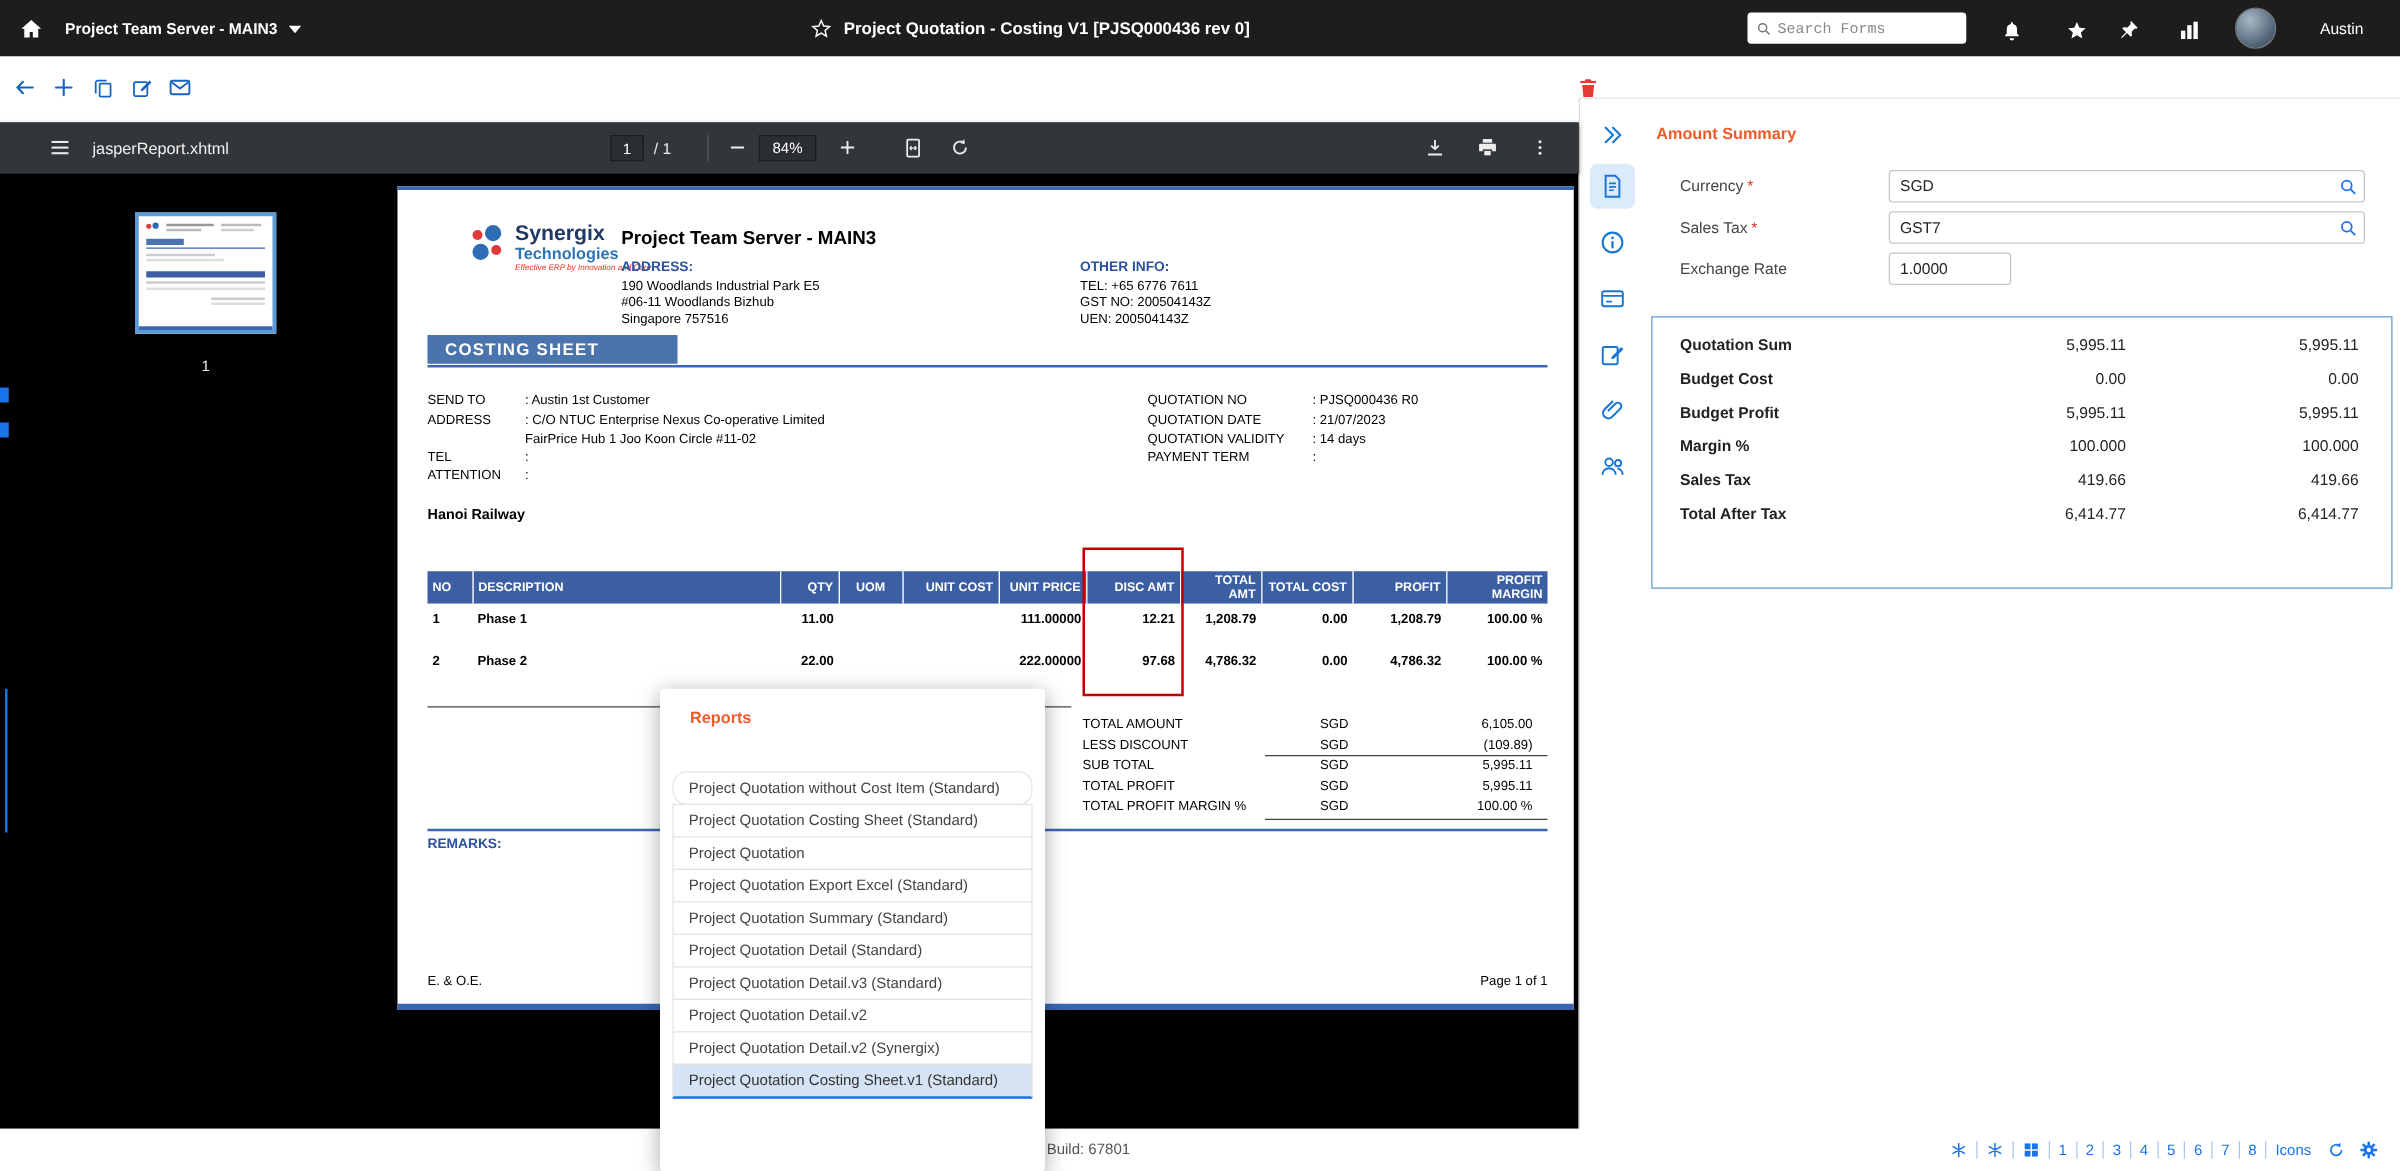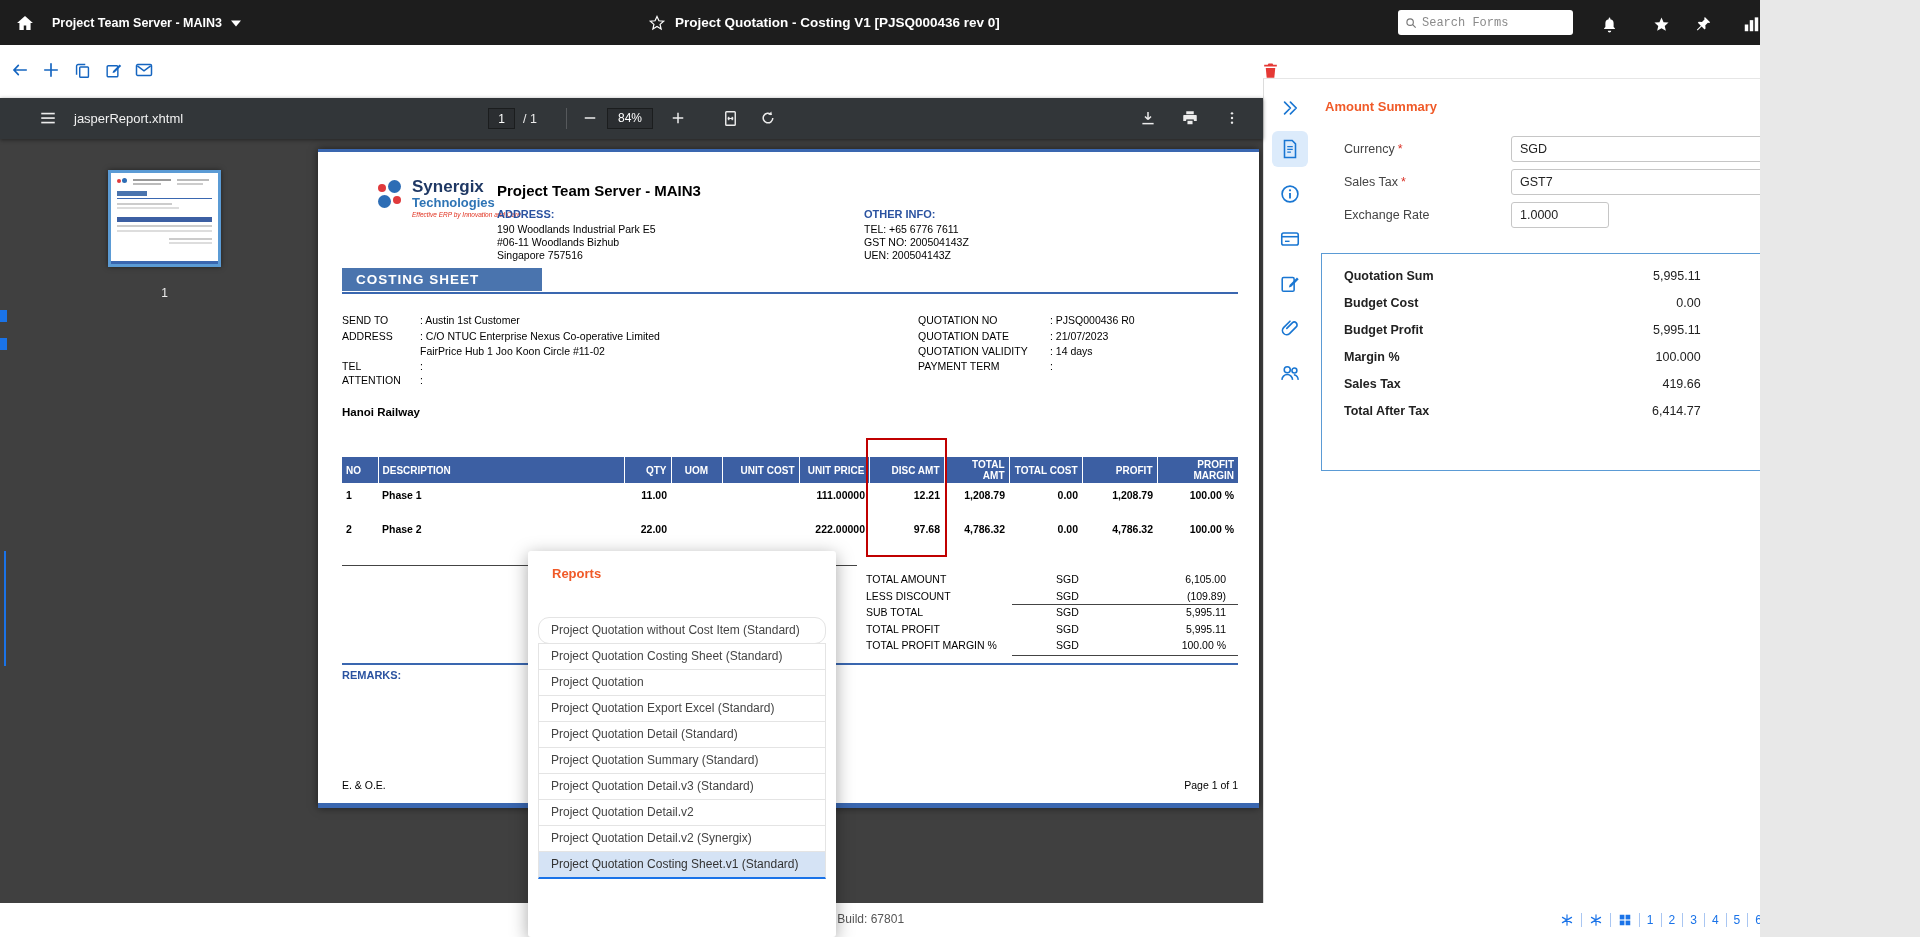--- a/index.html
+++ b/index.html
@@ -1,17 +1,17 @@
 <!DOCTYPE html>
 <html><head>
 <meta charset="utf-8">
 <style>
   * { margin:0; padding:0; box-sizing:border-box; }
   body { font-family:"Liberation Sans","DejaVu Sans",sans-serif; background:#e8e8e8; }
-  #app { position:relative; width:1760px; height:937px; background:#fff; overflow:hidden; }
+  #app { position:relative; width:1920px; height:937px; background:#fff; overflow:hidden; }
   svg { display:block; }
   .cp { cursor:pointer; }
 
   
   #topbar { position:absolute; left:0; top:0; width:1920px; height:45px; background:#1d1d1d; z-index:30; }
   .home-btn { position:absolute; left:12px; top:10px; width:26px; height:26px; display:flex; align-items:center; justify-content:center; }
   #app-title-wrap { position:absolute; left:52px; top:0; height:45px; display:flex; align-items:center; gap:9px; color:#fff; }
   #app-title-wrap .t { font-size:12.5px; font-weight:bold; }
   #center-title { position:absolute; left:648px; top:0; height:45px; display:flex; align-items:center; gap:9px; color:#fff; }
   #center-title .t { font-size:13.5px; font-weight:bold; }
@@ -22,21 +22,21 @@
   #avatar { position:absolute; left:1788px; top:6px; width:33px; height:33px; border-radius:50%; background:radial-gradient(circle at 35% 30%, #a8b8c6, #4c5f72 72%); border:1px solid #777; }
   #user-name { position:absolute; left:1856px; top:0; height:45px; display:flex; align-items:center; color:#fff; font-size:12.5px; }
 
   
   #actionbar { position:absolute; left:0; top:45px; width:1920px; height:53px; background:#fff; }
   #actionbar .row { position:absolute; left:8px; top:13px; display:flex; gap:7px; }
   .act-btn { width:24px; height:24px; display:flex; align-items:center; justify-content:center; }
   #trash-btn { position:absolute; left:1258px; top:13px; }
 
   
-  #pdf-viewer { position:absolute; left:0; top:98px; width:1263px; height:805px; background:#404040; }
+  #pdf-viewer { position:absolute; left:0; top:98px; width:1263px; height:805px; background:#000000; }
   #pdf-toolbar { position:absolute; left:0; top:0; width:1263px; height:41px; background:#323639; box-shadow:0 1px 4px rgba(0,0,0,.45); z-index:6; color:#ececec; }
   .pt-ic { position:absolute; width:24px; height:24px; top:8px; display:flex; align-items:center; justify-content:center; }
   #pdf-file { position:absolute; left:74px; top:0; height:41px; display:flex; align-items:center; font-size:13px; color:#f1f1f1; }
   #page-input { position:absolute; left:488px; top:10px; width:27px; height:21px; background:#2b2e31; border:1px solid #1b1d1e; color:#fff; font-size:12px; text-align:center; outline:none; font-family:inherit; }
   #page-total { position:absolute; left:523px; top:0; height:41px; display:flex; align-items:center; font-size:12.5px; }
   #zoom-display { position:absolute; left:607px; top:10px; width:46px; height:21px; background:#2b2e31; border:1px solid #1b1d1e; color:#fff; font-size:12px; text-align:center; line-height:19px; }
   .vsep { position:absolute; top:10px; width:1px; height:21px; background:#56595c; }
 
   #thumb { position:absolute; left:108px; top:72px; width:113px; height:97px; background:#fff; border:3px solid #5b9bd5; box-shadow:0 0 5px rgba(0,0,0,.5); }
   #thumb-label { position:absolute; left:108px; top:188px; width:113px; text-align:center; color:#eee; font-size:12px; }
@@ -575,22 +575,22 @@
     </div>
   </aside>
 
   <div id="reports-popup">
     <div id="reports-title">Reports</div>
     <div id="reports-list">
       <div class="report-item cp">Project Quotation without Cost Item (Standard)</div>
       <div class="report-item cp">Project Quotation Costing Sheet (Standard)</div>
       <div class="report-item cp">Project Quotation</div>
       <div class="report-item cp">Project Quotation Export Excel (Standard)</div>
+      <div class="report-item cp">Project Quotation Summary (Standard)</div>
       <div class="report-item cp">Project Quotation Detail (Standard)</div>
-      <div class="report-item cp">Project Quotation Summary (Standard)</div>
       <div class="report-item cp">Project Quotation Detail.v3 (Standard)</div>
       <div class="report-item cp">Project Quotation Detail.v2</div>
       <div class="report-item cp">Project Quotation Detail.v2 (Synergix)</div>
       <div class="report-item selected cp">Project Quotation Costing Sheet.v1 (Standard)</div>
     </div>
   </div>
 
   <footer id="statusbar">
     <span id="build">- Build: 67801</span>
     <div id="sb-right">

